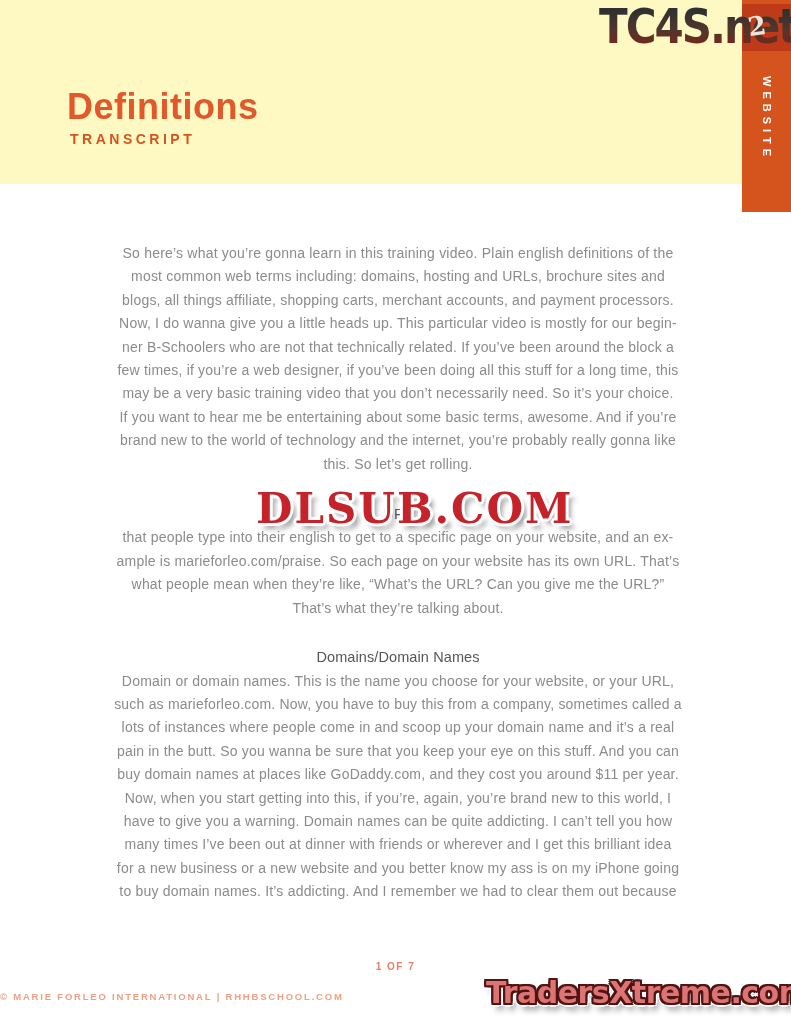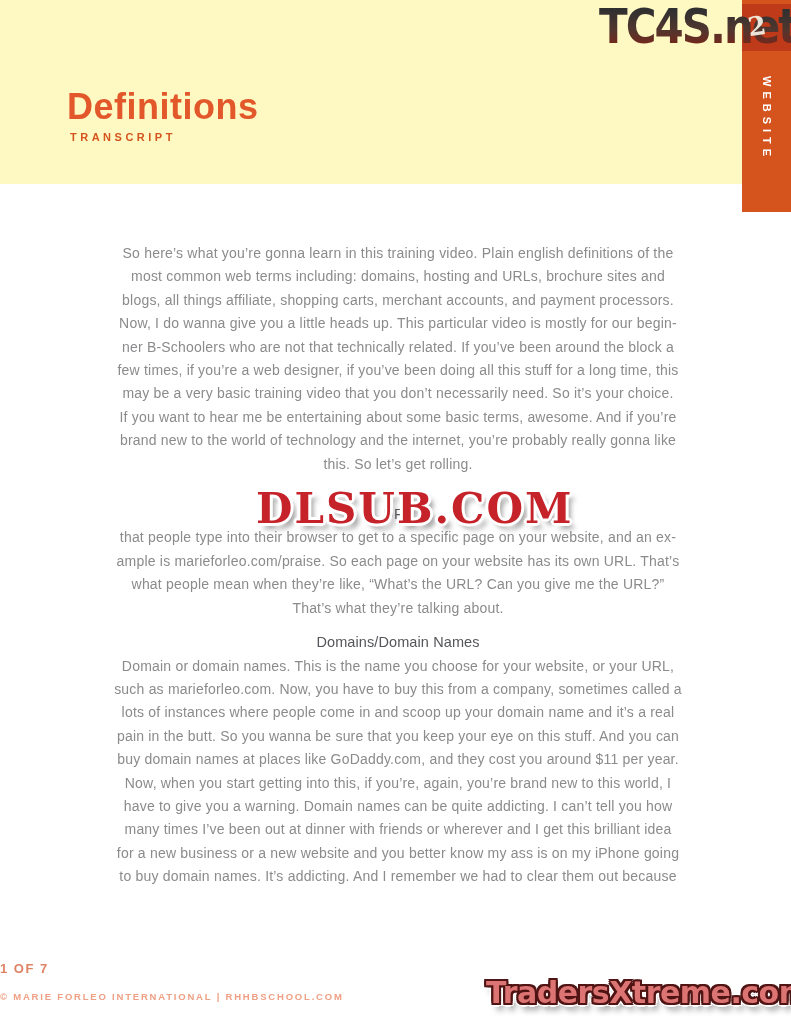--- a/index.html
+++ b/index.html
@@ -11,21 +11,21 @@
     position:absolute; left:0; top:0; width:791px; height:184px;
     background:#fef9c3;
   }
   .page-title {
     position:absolute; left:67px; top:86px; margin:0;
     font-family:"Liberation Sans", sans-serif;
     font-size:36px; font-weight:bold; color:#E2582A; letter-spacing:0.5px;
   }
   .page-subtitle {
     position:absolute; left:70px; top:131px;
-    font-size:11px; font-weight:bold; color:#D5541E; letter-spacing:3.5px;
+    font-size:14px; font-weight:bold; color:#D5541E; letter-spacing:3.5px;
   }
   .website-tab {
     position:absolute; left:742px; top:0; width:49px; height:212px;
     background:#D5541E; z-index:2;
     display:flex; align-items:center; justify-content:center;
   }
   .tab-label {
     writing-mode:vertical-rl; color:#ffffff; font-size:11px;
     font-weight:bold; letter-spacing:5px; margin-top:26px;
   }
@@ -49,34 +49,34 @@
   .text-col { position:absolute; left:112px; top:242px; width:572px; z-index:1;text-align:center; }
   .line {
     line-height:23.4px; white-space:nowrap; font-size:14px;
     color:#8B8B8D; letter-spacing:0.2px;
   }
   .section-heading {
     margin:0; font-size:14.5px; font-weight:normal; color:#55565A;
     line-height:23.4px; letter-spacing:0.1px;
   }
   #section-url { margin-top:27px; }
-  #section-domains { margin-top:11px; }
+  #section-domains { margin-top:26px; }
   .wm-mid {
     position:absolute; left:256px; top:486px; z-index:10; line-height:1.1;
     font-family:"DejaVu Serif", serif; font-weight:bold; font-size:42px;
     letter-spacing:2px; color:#C5222A;
     text-shadow:
       -2px 0 0 #ffffff, 2px 0 0 #ffffff, 0 -2px 0 #ffffff, 0 2px 0 #ffffff,
       -2px -2px 0 #ffffff, 2px 2px 0 #ffffff, -2px 2px 0 #ffffff, 2px -2px 0 #ffffff,
       -3px 0 0 #ffffff, 3px 0 0 #ffffff, 0 -3px 0 #ffffff, 0 3px 0 #ffffff,
       5px 6px 5px rgba(90,90,90,0.55);
   }
   .page-num {
-    position:absolute; left:0; top:961px; width:791px; 
-    font-size:13px; font-weight:bold; letter-spacing:1.5px; color:#DF8365;
+    position:absolute; left:0; top:961px; width:791px; text-align:center;
+    font-size:10px; font-weight:bold; letter-spacing:1.5px; color:#DF8365;
   }
   .copyright {
     position:absolute; left:0; top:991px; width:791px; text-align:left;
     font-size:9.5px; font-weight:bold; letter-spacing:1.8px; color:#EFA084;
   }
   .wm-bottom {
     position:absolute; left:486px; top:976px; z-index:11; line-height:1.1;
     font-family:"DejaVu Sans", sans-serif; font-weight:bold; font-size:30px;
     letter-spacing:-0.5px; color:#DC7473;
     text-shadow:
@@ -115,21 +115,21 @@
         <div class="line">few times, if you’re a web designer, if you’ve been doing all this stuff for a long time, this</div>
         <div class="line">may be a very basic training video that you don’t necessarily need. So it’s your choice.</div>
         <div class="line">If you want to hear me be entertaining about some basic terms, awesome. And if you’re</div>
         <div class="line">brand new to the world of technology and the internet, you’re probably really gonna like</div>
         <div class="line">this. So let’s get rolling.</div>
       </div>
 
     <div class="section" id="section-url">
       <div class="section-heading">URL</div>
       <div class="paragraph">
-          <div class="line">that people type into their browser to get to a specific page on your website, and an ex-</div>
+          <div class="line">that people type into their english to get to a specific page on your website, and an ex-</div>
           <div class="line">ample is marieforleo.com/praise. So each page on your website has its own URL. That’s</div>
           <div class="line">what people mean when they’re like, “What’s the URL? Can you give me the URL?”</div>
           <div class="line">That’s what they’re talking about.</div>
         </div>
     </div>
 
     <div class="section" id="section-domains">
       <div class="section-heading">Domains/Domain Names</div>
       <div class="paragraph">
           <div class="line">Domain or domain names. This is the name you choose for your website, or your URL,</div>

